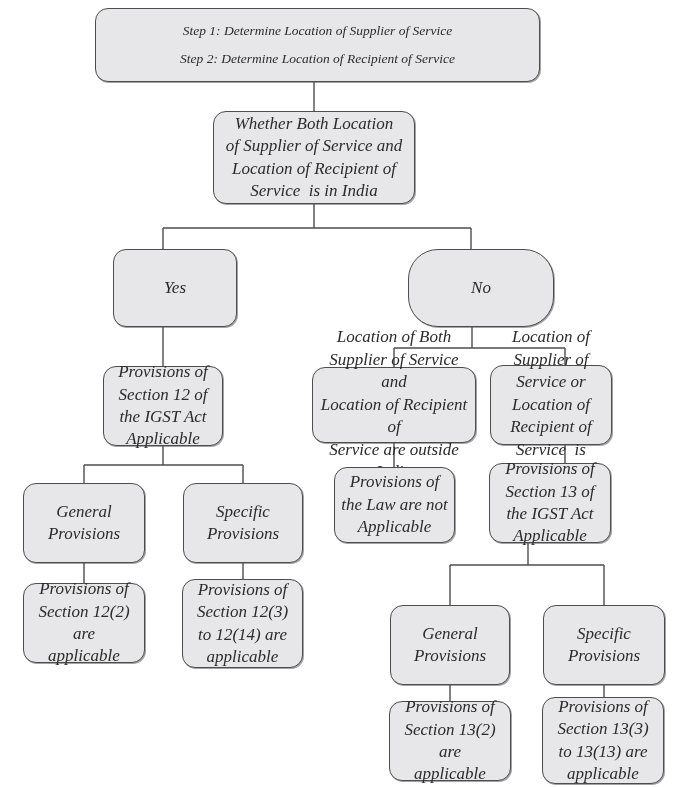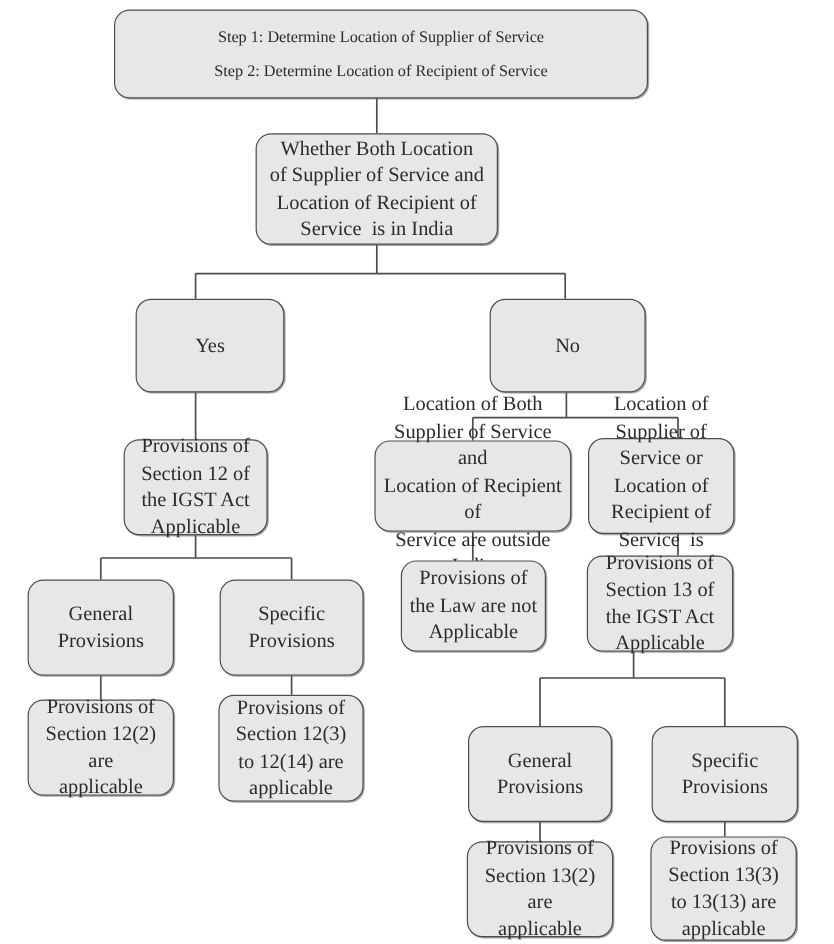--- a/index.html
+++ b/index.html
@@ -22,35 +22,36 @@
   .node{
     position:absolute;
     box-sizing:border-box;
     background:var(--box-fill);
     border:1.5px solid var(--box-border);
     border-radius:13px;
     box-shadow:1px 1px 0 rgba(90,90,90,.55);
     display:flex;align-items:center;justify-content:center;
     text-align:center;
     padding:3px 4px;
+    font-style:italic;
   }
   .node .lbl{
     white-space:pre-wrap;
     font-size:17px;
     line-height:1.32;
   }
   .node-steps .lbl{
     font-size:13.5px;
     line-height:2.1;
   }
   
   .n-steps     {left:95px;  top:8px;   width:445px; height:74px;}
   .n-question  {left:213px; top:111px; width:202px; height:93px;}
   .n-yes       {left:101px; top:249px; width:124px; height:78px;margin-left:12px;}
-  .n-no        {left:408px; top:249px; width:130px; height:78px;}
+  .n-no        {left:408px; top:249px; width:146px; height:78px;border-radius:30px;}
   .n-sec12     {left:103px; top:366px; width:120px; height:80px;}
   .n-locboth   {left:312px; top:367px; width:164px; height:76px;}
   .n-loceither {left:490px; top:365px; width:122px; height:80px;}
   .n-gen12     {left:23px;  top:483px; width:122px; height:80px;}
   .n-spec12    {left:183px; top:483px; width:120px; height:80px;}
   .n-lawna     {left:334px; top:467px; width:121px; height:76px;}
   .n-sec13     {left:489px; top:463px; width:122px; height:80px;}
   .n-sec12-2   {left:23px;  top:583px; width:122px; height:80px;}
   .n-sec12-3   {left:182px; top:579px; width:121px; height:89px;}
   .n-gen13     {left:390px; top:605px; width:120px; height:80px;}

